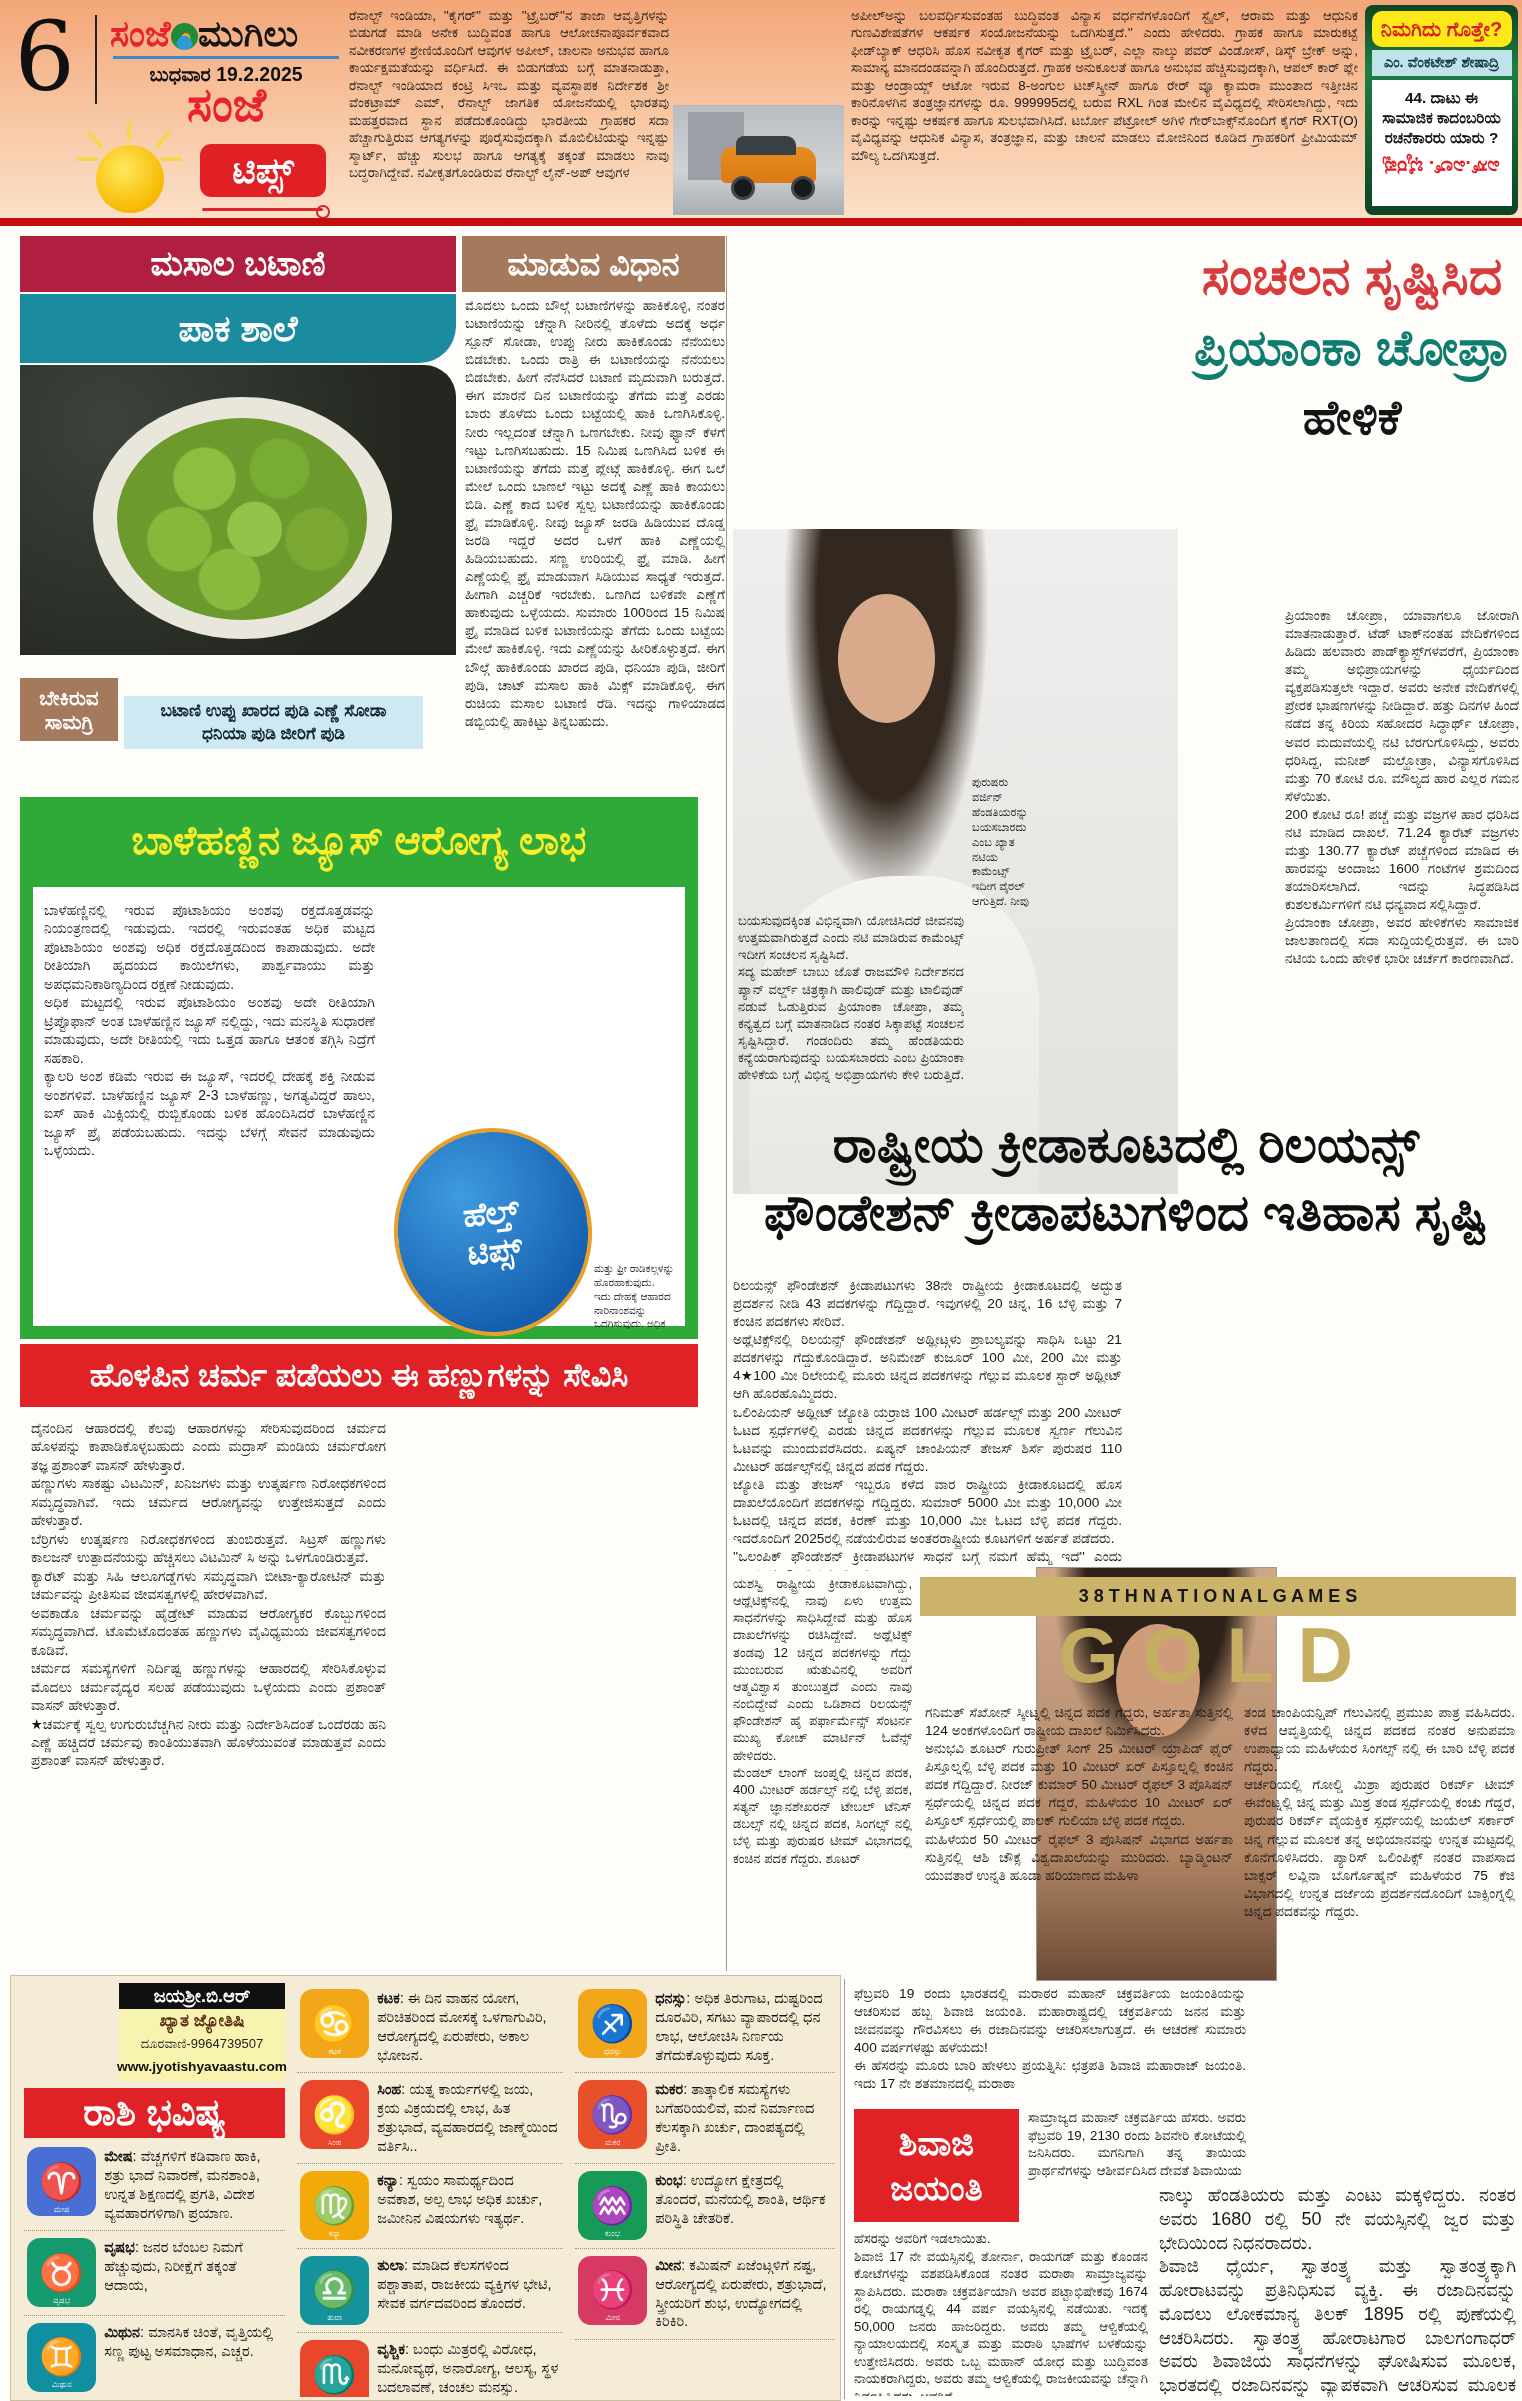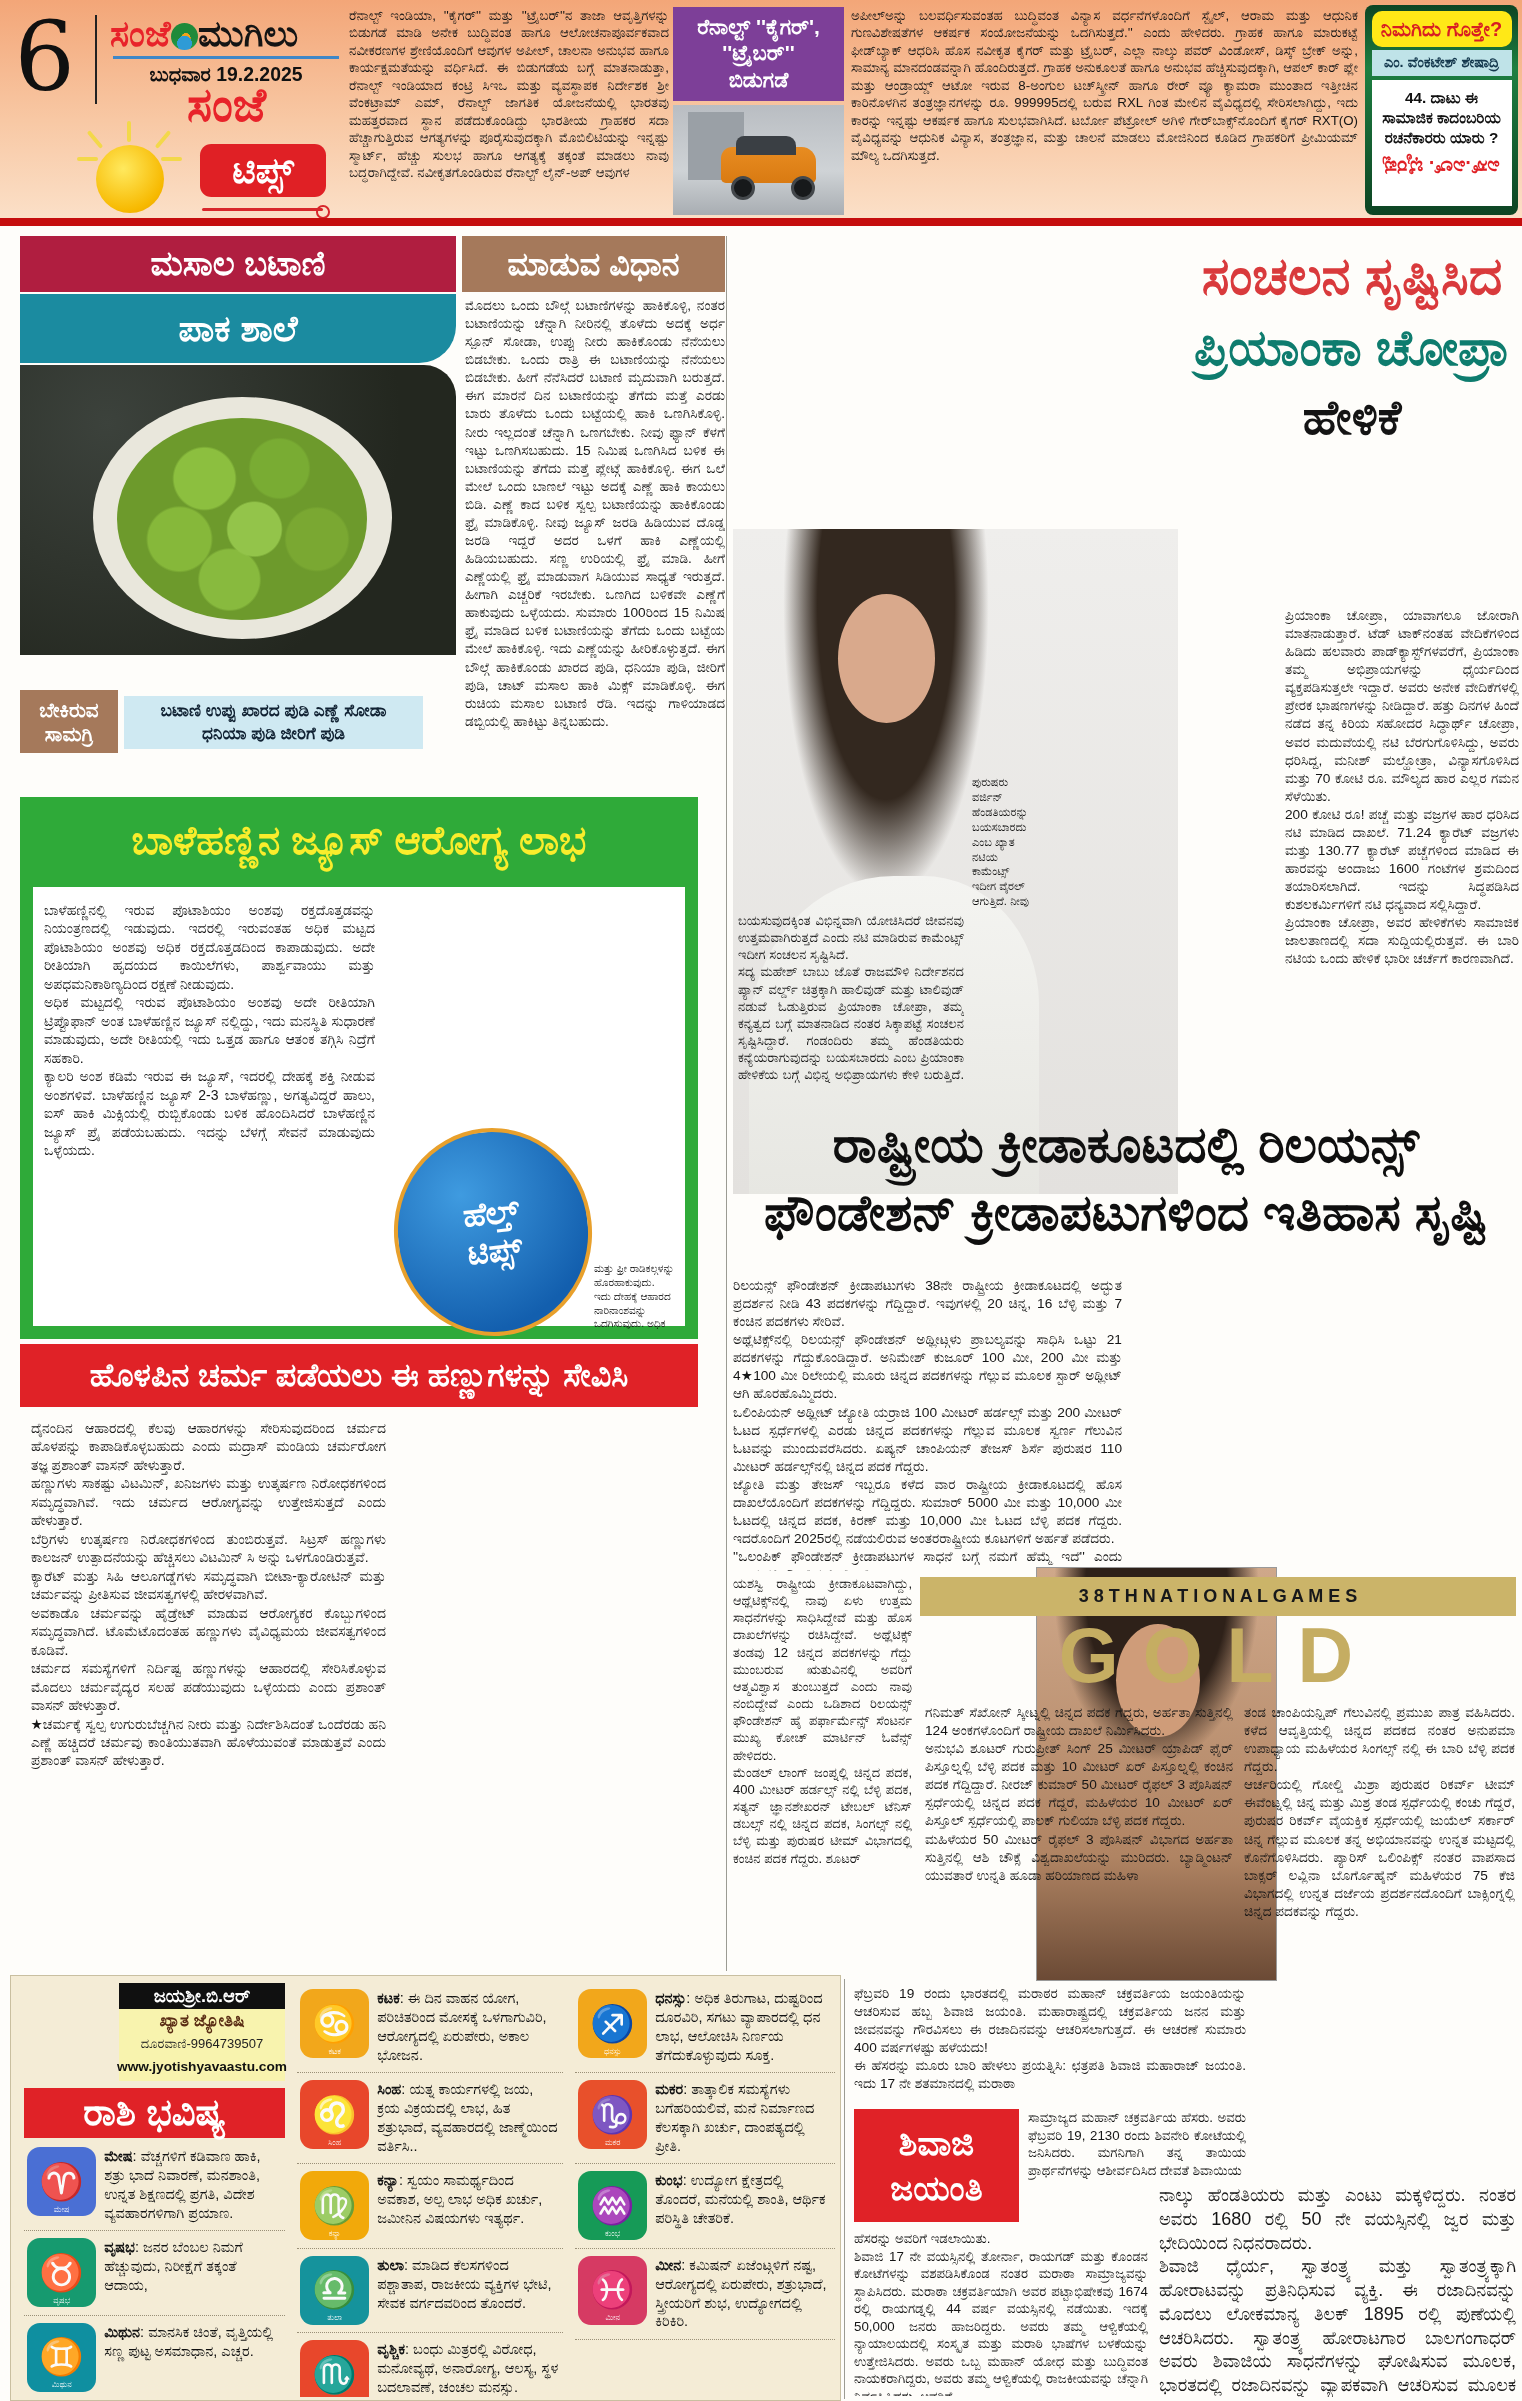--- a/index.html
+++ b/index.html
@@ -68,23 +68,20 @@
       <div class="abs sun-core" style="left:19.4px;top:24px;width:68px;height:68px;"></div>
     </div>
     <div class="abs mast-title-red" style="left:187px;top:77px;font-size:47px;font-weight:bold;">ಸಂಜೆ</div>
     <div class="abs tips-pill ctr" style="left:200px;top:144px;width:126px;height:53px;font-size:36px;">ಟಿಪ್ಸ್</div>
     <div class="abs streamer" style="left:202px;top:208px;width:121px;">
         <span class="dot"></span>
       </div>
 
     <div class="abs txt" style="left:349px;top:6.5px;width:320px;height:207px;font-size:13.3px;">ರೆನಾಲ್ಟ್ ಇಂಡಿಯಾ, ''ಕೈಗರ್'' ಮತ್ತು ''ಟ್ರೈಬರ್''ನ ತಾಜಾ ಆವೃತ್ತಿಗಳನ್ನು ಬಿಡುಗಡೆ ಮಾಡಿ ಅನೇಕ ಬುದ್ಧಿವಂತ ಹಾಗೂ ಆಲೋಚನಾಪೂರ್ವಕವಾದ ನವೀಕರಣಗಳ ಶ್ರೇಣಿಯೊಂದಿಗೆ ಆವುಗಳ ಅಪೀಲ್, ಚಾಲನಾ ಅನುಭವ ಹಾಗೂ ಕಾರ್ಯಕ್ಷಮತೆಯನ್ನು ವರ್ಧಿಸಿದೆ. ಈ ಬಿಡುಗಡೆಯ ಬಗ್ಗೆ ಮಾತನಾಡುತ್ತಾ, ರೆನಾಲ್ಟ್ ಇಂಡಿಯಾದ ಕಂಟ್ರಿ ಸಿಇಒ ಮತ್ತು ವ್ಯವಸ್ಥಾಪಕ ನಿರ್ದೇಶಕ ಶ್ರೀ ವೆಂಕಟ್ರಾಮ್ ಎಮ್, ರೆನಾಲ್ಟ್ ಜಾಗತಿಕ ಯೋಜನೆಯಲ್ಲಿ ಭಾರತವು ಮಹತ್ತರವಾದ ಸ್ಥಾನ ಪಡೆದುಕೊಂಡಿದ್ದು ಭಾರತೀಯ ಗ್ರಾಹಕರ ಸದಾ ಹೆಚ್ಚಾಗುತ್ತಿರುವ ಆಗತ್ಯಗಳನ್ನು ಪೂರೈಸುವುದಕ್ಕಾಗಿ ಮೊಬಿಲಿಟಿಯನ್ನು ಇನ್ನಷ್ಟು ಸ್ಮಾರ್ಟ್, ಹೆಚ್ಚು ಸುಲಭ ಹಾಗೂ ಆಗತ್ಯಕ್ಕೆ ತಕ್ಕಂತೆ ಮಾಡಲು ನಾವು ಬದ್ಧರಾಗಿದ್ದೇವೆ. ನವೀಕೃತಗೊಂಡಿರುವ ರೆನಾಲ್ಟ್ ಲೈನ್-ಅಪ್ ಆವುಗಳ</div>
 
-    <div class="abs ctr whead" style="left:673px;top:6.5px;width:171px;height:94px;background:#7d3f98;font-size:21px;line-height:1.25;white-space:pre-line;">ರೆನಾಲ್ಟ್ ''ಕೈಗರ್',
-''ಟ್ರೈಬರ್''
-ಬಿಡುಗಡೆ</div>
     <div class="abs photo" style="left:673px;top:105px;width:171px;height:110px;background:linear-gradient(180deg,#b9bdc2 0%,#cfd3d6 60%,#a8adb2 100%);">
       <div class="abs" style="left:14.5px;top:6.5px;width:56px;height:68px;background:#9aa0a6;"></div>
       <div class="abs" style="left:48px;top:42px;width:95px;height:36px;background:linear-gradient(180deg,#e88c21,#d97a12);border-radius:11.3px 14.5px 4.8px 4.8px;"></div>
       <div class="abs" style="left:63px;top:31px;width:60px;height:19.4px;background:#3a3f44;border-radius:8px 9.7px 0 0;"></div>
       <div class="abs ellip" style="left:58px;top:71px;width:18px;height:18px;background:#17191b;border:3.2px solid #43474b;"></div>
       <div class="abs ellip" style="left:118px;top:71px;width:18px;height:18px;background:#17191b;border:3.2px solid #43474b;"></div>
     </div>
 
     <div class="abs txt" style="left:851px;top:6.5px;width:507px;height:207px;font-size:13.3px;">ಅಪೀಲ್‌ಅನ್ನು ಬಲವರ್ಧಿಸುವಂತಹ ಬುದ್ಧಿವಂತ ವಿನ್ಯಾಸ ವರ್ಧನೆಗಳೊಂದಿಗೆ ಸ್ಟೈಲ್, ಆರಾಮ ಮತ್ತು ಆಧುನಿಕ ಗುಣವಿಶೇಷತೆಗಳ ಆಕರ್ಷಕ ಸಂಯೋಜನೆಯನ್ನು ಒದಗಿಸುತ್ತದೆ.'' ಎಂದು ಹೇಳಿದರು. ಗ್ರಾಹಕ ಹಾಗೂ ಮಾರುಕಟ್ಟೆ ಫೀಡ್‌ಬ್ಯಾಕ್ ಆಧರಿಸಿ ಹೊಸ ನವೀಕೃತ ಕೈಗರ್ ಮತ್ತು ಟ್ರೈಬರ್, ಎಲ್ಲಾ ನಾಲ್ಕು ಪವರ್ ವಿಂಡೋಸ್, ಡಿಸ್ಕ್ ಬ್ರೇಕ್ ಅನ್ನು, ಸಾಮಾನ್ಯ ಮಾನದಂಡವನ್ನಾಗಿ ಹೊಂದಿರುತ್ತದೆ. ಗ್ರಾಹಕ ಅನುಕೂಲತೆ ಹಾಗೂ ಅನುಭವ ಹೆಚ್ಚಿಸುವುದಕ್ಕಾಗಿ, ಆಪಲ್ ಕಾರ್ ಪ್ಲೇ ಮತ್ತು ಆಂಡ್ರಾಯ್ಡ್ ಆಟೋ ಇರುವ 8-ಅಂಗುಲ ಟಚ್‌ಸ್ಕ್ರೀನ್ ಹಾಗೂ ರೇರ್ ವ್ಯೂ ಕ್ಯಾಮರಾ ಮುಂತಾದ ಇತ್ತೀಚಿನ ಕಾರಿನೊಳಗಿನ ತಂತ್ರಜ್ಞಾನಗಳನ್ನು ರೂ. 999995ದಲ್ಲಿ ಬರುವ RXL ಗಿಂತ ಮೇಲಿನ ವೈವಿಧ್ಯದಲ್ಲಿ ಸೇರಿಸಲಾಗಿದ್ದು, ಇದು ಕಾರನ್ನು ಇನ್ನಷ್ಟು ಆಕರ್ಷಕ ಹಾಗೂ ಸುಲಭವಾಗಿಸಿದೆ. ಟರ್ಬೋ ಪೆಟ್ರೋಲ್ ಅಗಿಳಿ ಗೇರ್‌ಬಾಕ್ಸ್‌ನೊಂದಿಗೆ ಕೈಗರ್ RXT(O) ವೈವಿಧ್ಯವನ್ನು ಆಧುನಿಕ ವಿನ್ಯಾಸ, ತಂತ್ರಜ್ಞಾನ, ಮತ್ತು ಚಾಲನೆ ಮಾಡಲು ಮೋಜಿನಿಂದ ಕೂಡಿದ ಗ್ರಾಹಕರಿಗೆ ಪ್ರೀಮಿಯಮ್ ಮೌಲ್ಯ ಒದಗಿಸುತ್ತದೆ.</div>
 
@@ -103,21 +100,21 @@
   <div class="abs vrule" style="left:726px;top:236px;height:1735px;"></div>
 
   <div class="abs box-red ctr whead" style="left:20px;top:236px;width:436px;height:56px;font-size:34px;">ಮಸಾಲ ಬಟಾಣಿ</div>
   <div class="abs box-brown ctr whead" style="left:462px;top:236px;width:263px;height:56px;font-size:32px;">ಮಾಡುವ ವಿಧಾನ</div>
   <div class="abs box-teal ctr whead" style="left:20px;top:294px;width:436px;height:69px;font-size:36px;border-radius:0 0 37px 0;">ಪಾಕ ಶಾಲೆ</div>
   <div class="abs photo" style="left:20px;top:365px;width:436px;height:290px;background:radial-gradient(circle at 20% 20%,#3c423c,#23271f 70%);border-radius:0 32px 0 0;">
     <div class="abs ellip" style="left:73px;top:32px;width:299px;height:242px;background:#e9e7dc;"></div>
     <div class="abs ellip" style="left:97px;top:53px;width:250px;height:202px;background:radial-gradient(circle at 35% 30%,#8cbf3f 0 14%,transparent 15%),radial-gradient(circle at 65% 25%,#79ac33 0 13%,transparent 14%),radial-gradient(circle at 25% 60%,#86b83a 0 14%,transparent 15%),radial-gradient(circle at 55% 55%,#93c44a 0 15%,transparent 16%),radial-gradient(circle at 80% 60%,#7aa832 0 13%,transparent 14%),radial-gradient(circle at 45% 80%,#88ba3e 0 14%,transparent 15%),#6d9a2c;"></div>
   </div>
   <div class="abs txt" style="left:465px;top:297px;width:260px;height:494px;">ಮೊದಲು ಒಂದು ಬೌಲ್ಗೆ ಬಟಾಣಿಗಳನ್ನು ಹಾಕಿಕೊಳ್ಳಿ, ನಂತರ ಬಟಾಣಿಯನ್ನು ಚೆನ್ನಾಗಿ ನೀರಿನಲ್ಲಿ ತೊಳೆದು ಅದಕ್ಕೆ ಅರ್ಧ ಸ್ಪೂನ್ ಸೋಡಾ, ಉಪ್ಪು ನೀರು ಹಾಕಿಕೊಂಡು ನೆನೆಯಲು ಬಿಡಬೇಕು. ಒಂದು ರಾತ್ರಿ ಈ ಬಟಾಣಿಯನ್ನು ನೆನೆಯಲು ಬಿಡಬೇಕು. ಹೀಗೆ ನೆನೆಸಿದರೆ ಬಟಾಣಿ ಮೃದುವಾಗಿ ಬರುತ್ತದೆ. ಈಗ ಮಾರನೆ ದಿನ ಬಟಾಣಿಯನ್ನು ತೆಗೆದು ಮತ್ತೆ ಎರಡು ಬಾರು ತೊಳೆದು ಒಂದು ಬಟ್ಟೆಯಲ್ಲಿ ಹಾಕಿ ಒಣಗಿಸಿಕೊಳ್ಳಿ. ನೀರು ಇಲ್ಲದಂತೆ ಚೆನ್ನಾಗಿ ಒಣಗಬೇಕು. ನೀವು ಫ್ಯಾನ್ ಕೆಳಗೆ ಇಟ್ಟು ಒಣಗಿಸಬಹುದು. 15 ನಿಮಿಷ ಒಣಗಿಸಿದ ಬಳಿಕ ಈ ಬಟಾಣಿಯನ್ನು ತೆಗೆದು ಮತ್ತೆ ಪ್ಲೇಟ್ಗೆ ಹಾಕಿಕೊಳ್ಳಿ. ಈಗ ಒಲೆ ಮೇಲೆ ಒಂದು ಬಾಣಲೆ ಇಟ್ಟು ಅದಕ್ಕೆ ಎಣ್ಣೆ ಹಾಕಿ ಕಾಯಲು ಬಿಡಿ. ಎಣ್ಣೆ ಕಾದ ಬಳಿಕ ಸ್ವಲ್ಪ ಬಟಾಣಿಯನ್ನು ಹಾಕಿಕೊಂಡು ಫ್ರೈ ಮಾಡಿಕೊಳ್ಳಿ. ನೀವು ಜ್ಯೂಸ್ ಜರಡಿ ಹಿಡಿಯುವ ದೊಡ್ಡ ಜರಡಿ ಇದ್ದರೆ ಅದರ ಒಳಗೆ ಹಾಕಿ ಎಣ್ಣೆಯಲ್ಲಿ ಹಿಡಿಯಬಹುದು. ಸಣ್ಣ ಉರಿಯಲ್ಲಿ ಫ್ರೈ ಮಾಡಿ. ಹೀಗೆ ಎಣ್ಣೆಯಲ್ಲಿ ಫ್ರೈ ಮಾಡುವಾಗ ಸಿಡಿಯುವ ಸಾಧ್ಯತೆ ಇರುತ್ತದೆ. ಹೀಗಾಗಿ ಎಚ್ಚರಿಕೆ ಇರಬೇಕು. ಒಣಗಿದ ಬಳಿಕವೇ ಎಣ್ಣೆಗೆ ಹಾಕುವುದು ಒಳ್ಳೆಯದು. ಸುಮಾರು 100ರಿಂದ 15 ನಿಮಿಷ ಫ್ರೈ ಮಾಡಿದ ಬಳಿಕ ಬಟಾಣಿಯನ್ನು ತೆಗೆದು ಒಂದು ಬಟ್ಟೆಯ ಮೇಲೆ ಹಾಕಿಕೊಳ್ಳಿ. ಇದು ಎಣ್ಣೆಯನ್ನು ಹೀರಿಕೊಳ್ಳುತ್ತದೆ. ಈಗ ಬೌಲ್ಗೆ ಹಾಕಿಕೊಂಡು ಖಾರದ ಪುಡಿ, ಧನಿಯಾ ಪುಡಿ, ಜೀರಿಗೆ ಪುಡಿ, ಚಾಟ್ ಮಸಾಲ ಹಾಕಿ ಮಿಕ್ಸ್ ಮಾಡಿಕೊಳ್ಳಿ. ಈಗ ರುಚಿಯ ಮಸಾಲ ಬಟಾಣಿ ರೆಡಿ. ಇದನ್ನು ಗಾಳಿಯಾಡದ ಡಬ್ಬಿಯಲ್ಲಿ ಹಾಕಿಟ್ಟು ತಿನ್ನಬಹುದು.</div>
-  <div class="abs box-brown ctr whead" style="left:20px;top:678px;width:98px;height:63px;font-size:20px;white-space:pre-line;line-height:1.2;margin-top:12px;">ಬೇಕಿರುವ
+  <div class="abs box-brown ctr whead" style="left:20px;top:678px;width:98px;height:63px;font-size:20px;white-space:pre-line;line-height:1.2;">ಬೇಕಿರುವ
 ಸಾಮಗ್ರಿ</div>
   <div class="abs ctr" style="left:124px;top:696px;width:299px;height:53px;background:#cfe9f2;font-size:17px;font-weight:bold;white-space:pre-line;line-height:1.35;color:#123;">ಬಟಾಣಿ ಉಪ್ಪು ಖಾರದ ಪುಡಿ ಎಣ್ಣೆ ಸೋಡಾ
 ಧನಿಯಾ ಪುಡಿ ಜೀರಿಗೆ ಪುಡಿ</div>
 
   <div class="abs photo" style="left:733px;top:239px;width:445px;height:665px;background:linear-gradient(180deg,#efeeec 0%,#e3e1de 100%);">
     <div class="abs" style="left:32px;top:0;width:242px;height:420px;background:radial-gradient(ellipse at 50% 18%,#33281f 0 40%,transparent 60%);"></div>
     <div class="abs ellip" style="left:105px;top:65px;width:97px;height:129px;background:#d9a98c;"></div>
     <div class="abs" style="left:16px;top:347px;width:290px;height:318px;background:linear-gradient(180deg,#f4f4f1,#e7e7e2);border-radius:50% 40% 0 0;"></div>
   </div>
   <div class="abs" style="left:1186px;top:247px;width:332px;text-align:center;">

